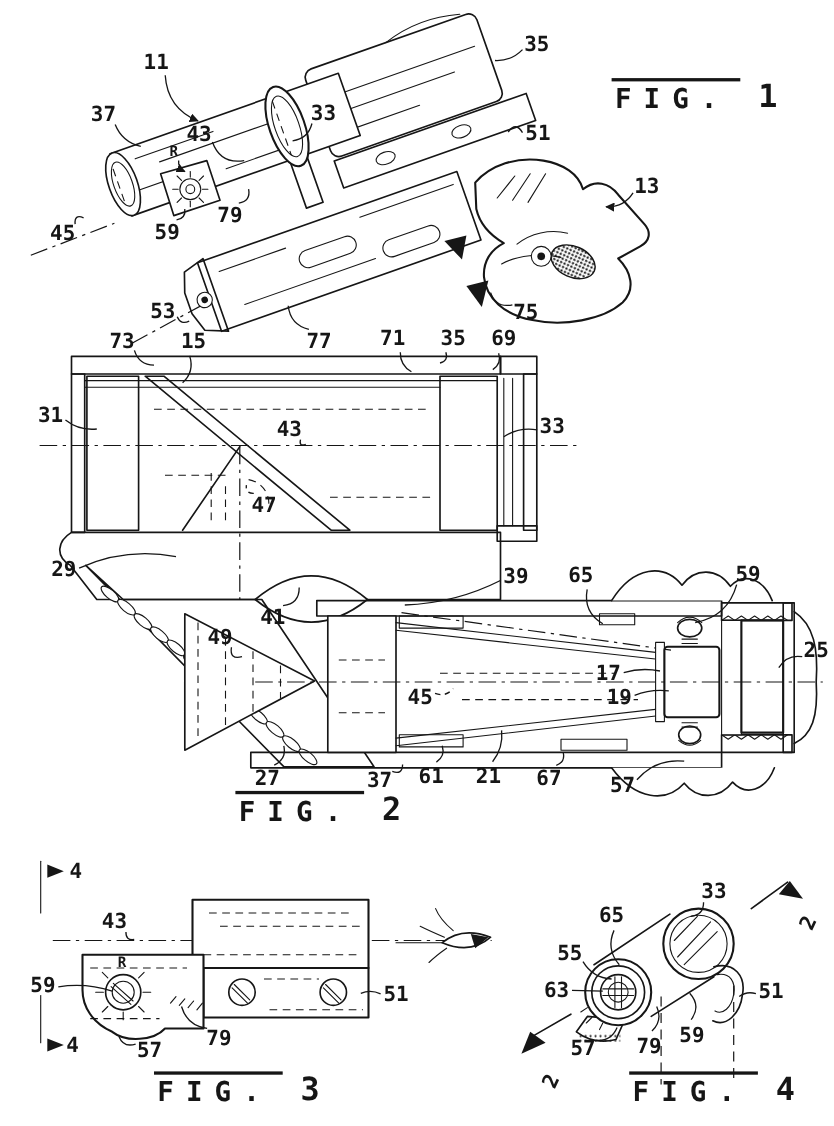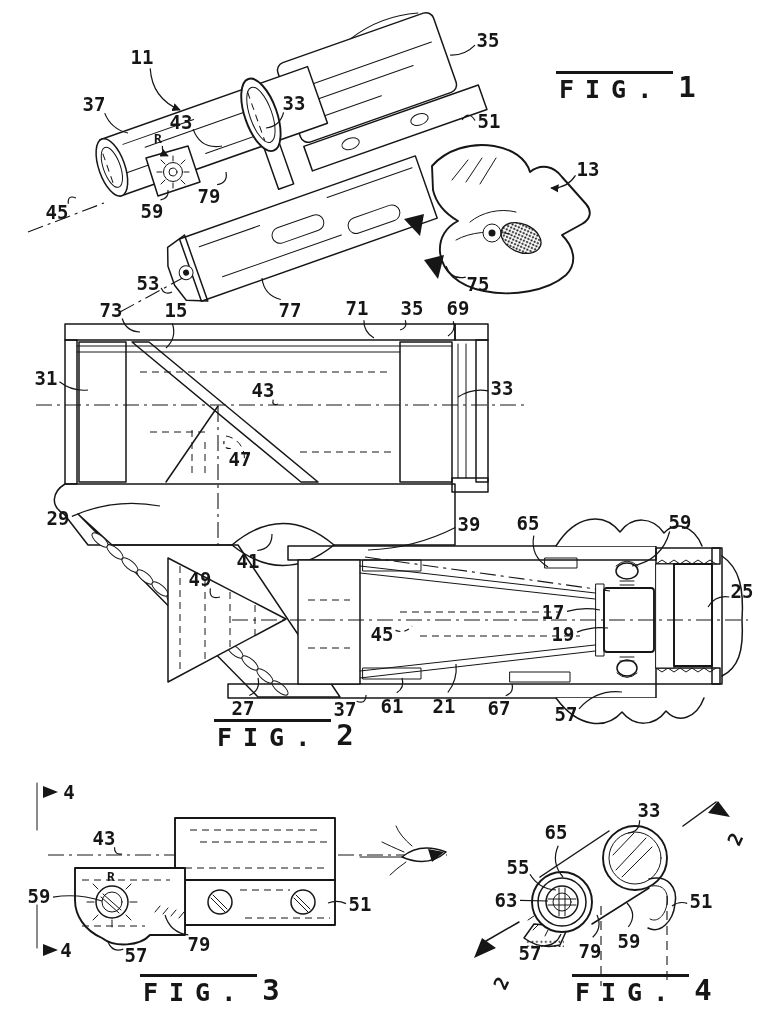--- a/index.html
+++ b/index.html
@@ -11,21 +11,21 @@
   .hv{stroke-width:1.9;}
   .cl{fill:none;stroke:#161616;stroke-width:1.1;stroke-dasharray:16 5 3 5;}
   .dsh{fill:none;stroke:#161616;stroke-width:1;stroke-dasharray:7 5;}
   .dshB{fill:none;stroke:#161616;stroke-width:1.1;stroke-dasharray:9 6;}
   .wt{fill:#ffffff;}
   .ink{fill:#161616;}
   .ref{font:bold 19px "DejaVu Sans Mono",monospace;fill:#161616;text-anchor:middle;dominant-baseline:central;}
   .ref.small{font-size:13px;}
   .leader{fill:none;stroke:#161616;stroke-width:1.2;}
   .dashedL{stroke-dasharray:5 4;}
-  .figcap{position:absolute;display:flex;align-items:flex-end;gap:5px;color:#161616;font-weight:bold;}
+  .figcap{position:absolute;display:flex;align-items:flex-end;gap:16px;color:#161616;font-weight:bold;}
   .capword{font-size:25px;letter-spacing:11px;border-top:3px solid #161616;padding:3px 10px 0 3px;line-height:1;}
   .capnum{font-size:29px;line-height:1;padding-top:3px;}
 </style>
 </head>
 <body>
 
 <div class="page">
 
 <svg class="art" width="758" height="1024" viewBox="0 0 758 1024">
   <defs>

